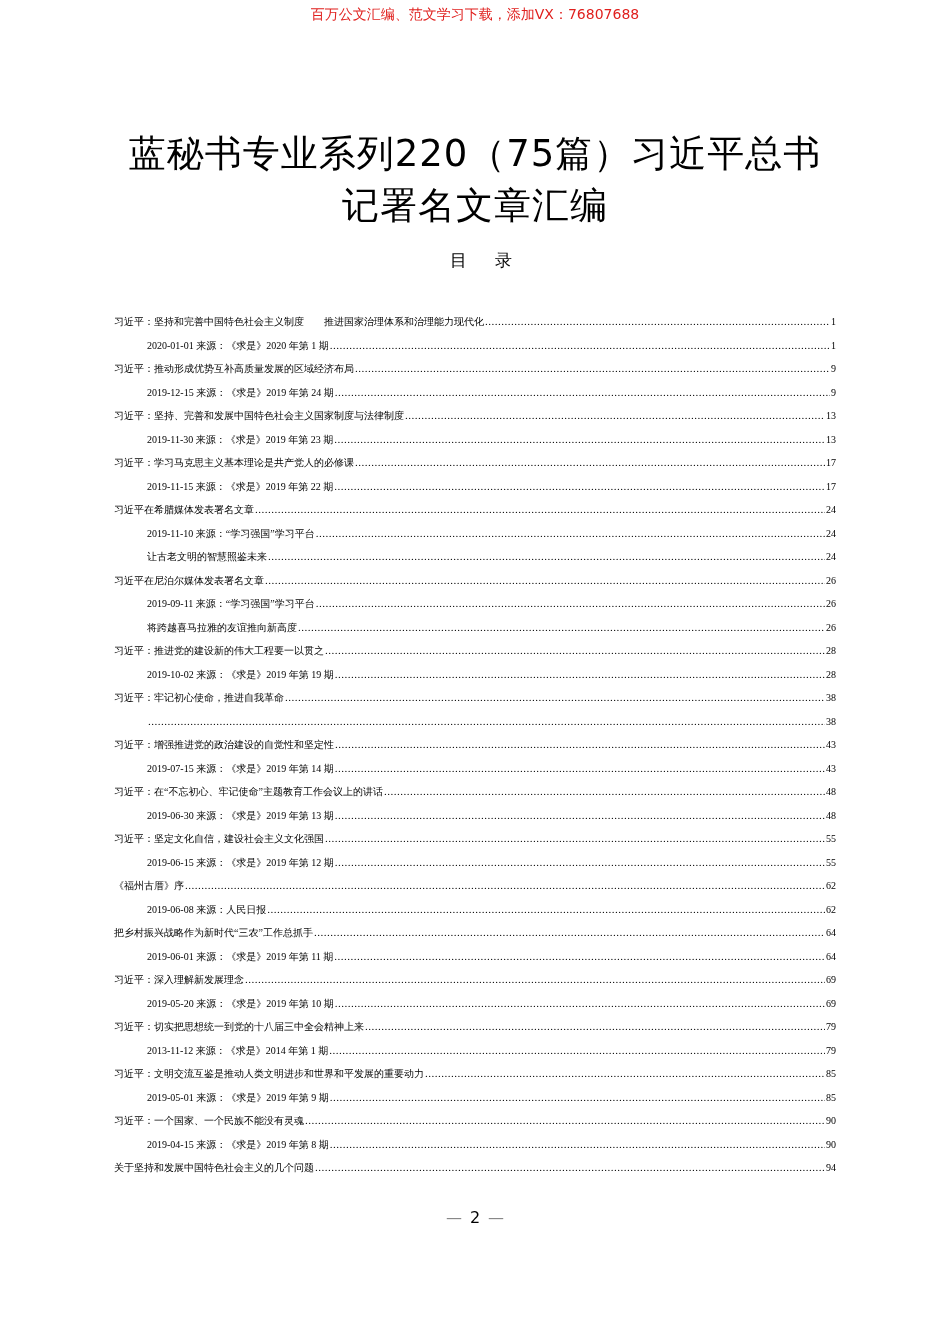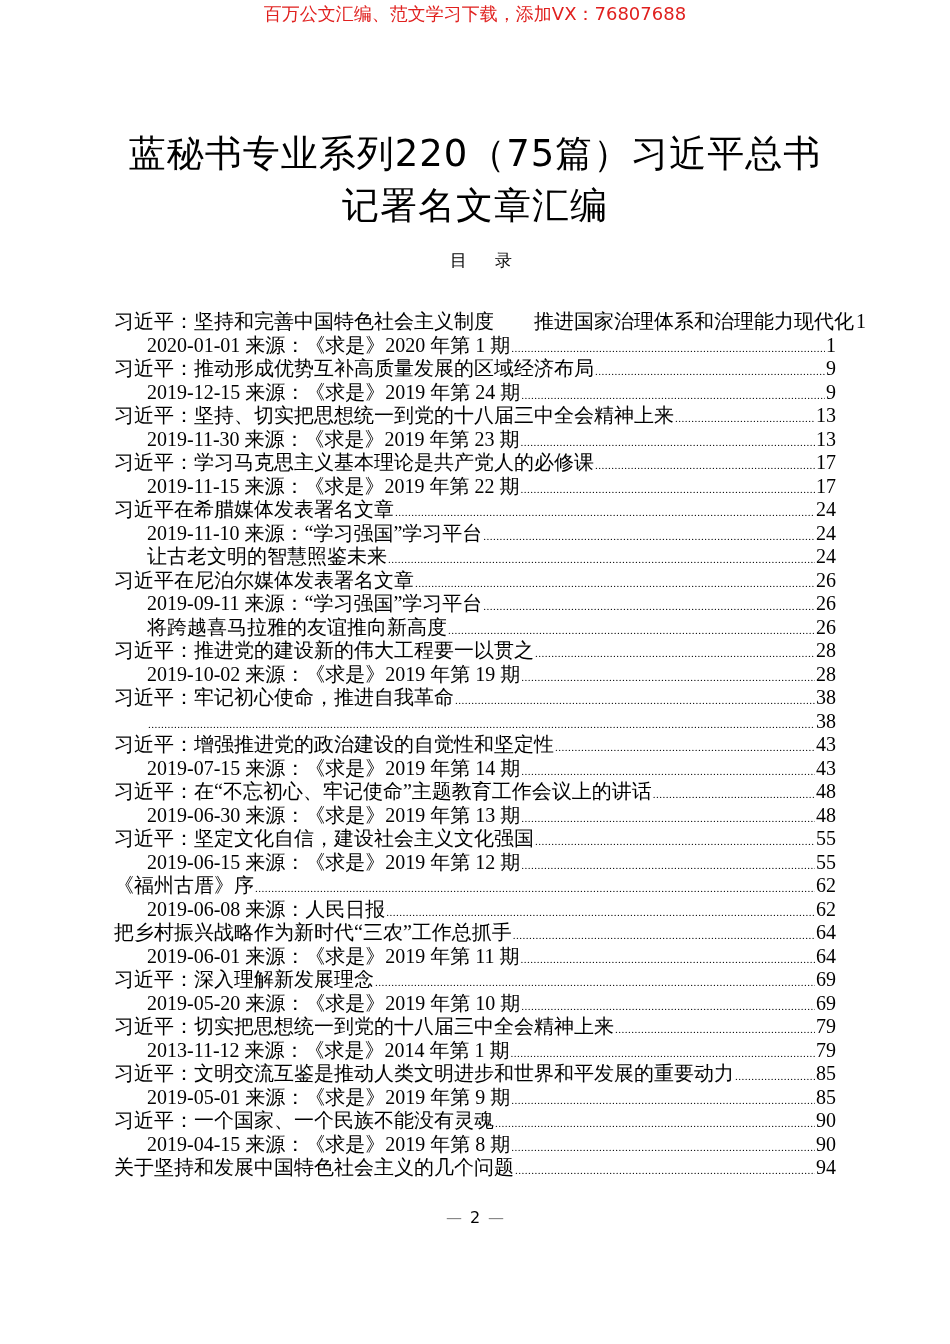--- a/index.html
+++ b/index.html
@@ -1,26 +1,26 @@
 <!DOCTYPE html>
 <html><head>
 <meta charset="utf-8">
 <style>
   html, body { margin: 0; padding: 0; background: #ffffff; }
   body { width: 950px; height: 1344px; position: relative; overflow: hidden;
          font-family: "DejaVu Sans", "Liberation Sans", sans-serif; color: #000; }
   .banner { position: absolute; top: 2px; left: 0; width: 950px; text-align: center;
-            color: #e0201e; font-size: 18px; line-height: 24px; letter-spacing: 0px; }
+            color: #e0201e; font-size: 14px; line-height: 24px; letter-spacing: 0px; }
   .title { position: absolute; top: 128px; left: 0; width: 950px; text-align: center;
            font-size: 37px; line-height: 52px; font-weight: normal; letter-spacing: 1px; }
   .title div { white-space: nowrap; }
   .toc-heading { position: absolute; top: 248px; left: 0; width: 950px; text-align: center;
                  font-size: 17px; line-height: 24px; letter-spacing: 28px; padding-left: 40px; box-sizing: border-box; }
   .toc { position: absolute; top: 310px; left: 114px; width: 722px; }
-  .toc-row { display: flex; align-items: baseline; height: 23.5px; font-size: 20px; line-height: 23.5px;
+  .toc-row { display: flex; align-items: baseline; height: 23.5px; font-size: 10px; line-height: 23.5px;
              font-family: "Liberation Serif", "DejaVu Serif", serif; }
   .toc-row.l2 { padding-left: 33px; }
   .toc-row .t { white-space: pre; flex: 0 0 auto; }
   .toc-row .dots { flex: 1 1 auto; overflow: hidden; white-space: nowrap; margin: 0 1px; letter-spacing: 0.5px; color: #000; }
   .toc-row .dots::before { content: "................................................................................................................................................................................................................................................................"; font-size: 11px; }
   .toc-row .p { flex: 0 0 auto; text-align: right; }
   .page-num { position: absolute; top: 1208px; left: 0; width: 950px; text-align: center; font-size: 16px; color: #000; }
   .page-num .dash { color: #888; margin: 0 8px; }
 </style>
 </head>
@@ -50,21 +50,21 @@
       <span class="t">习近平：推动形成优势互补高质量发展的区域经济布局</span>
       <span class="dots"></span>
       <span class="p">9</span>
     </div>
     <div class="toc-row l2">
       <span class="t">2019-12-15 来源：《求是》2019 年第 24 期</span>
       <span class="dots"></span>
       <span class="p">9</span>
     </div>
     <div class="toc-row">
-      <span class="t">习近平：坚持、切实把思想统一到党的十八届三中全会精神上来</span>
+      <span class="t">习近平：坚持、完善和发展中国特色社会主义国家制度与法律制度</span>
       <span class="dots"></span>
       <span class="p">13</span>
     </div>
     <div class="toc-row l2">
       <span class="t">2019-11-30 来源：《求是》2019 年第 23 期</span>
       <span class="dots"></span>
       <span class="p">13</span>
     </div>
     <div class="toc-row">
       <span class="t">习近平：学习马克思主义基本理论是共产党人的必修课</span>

